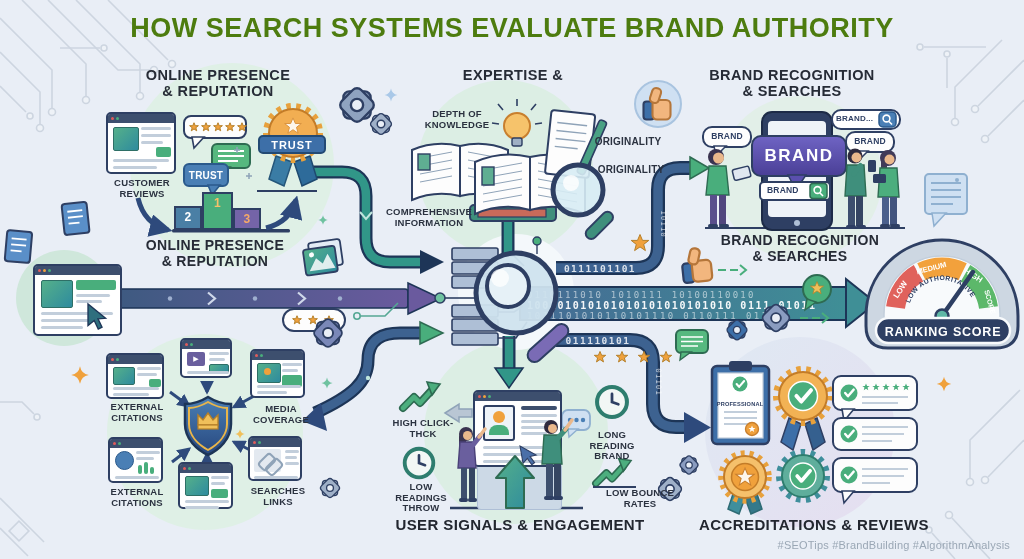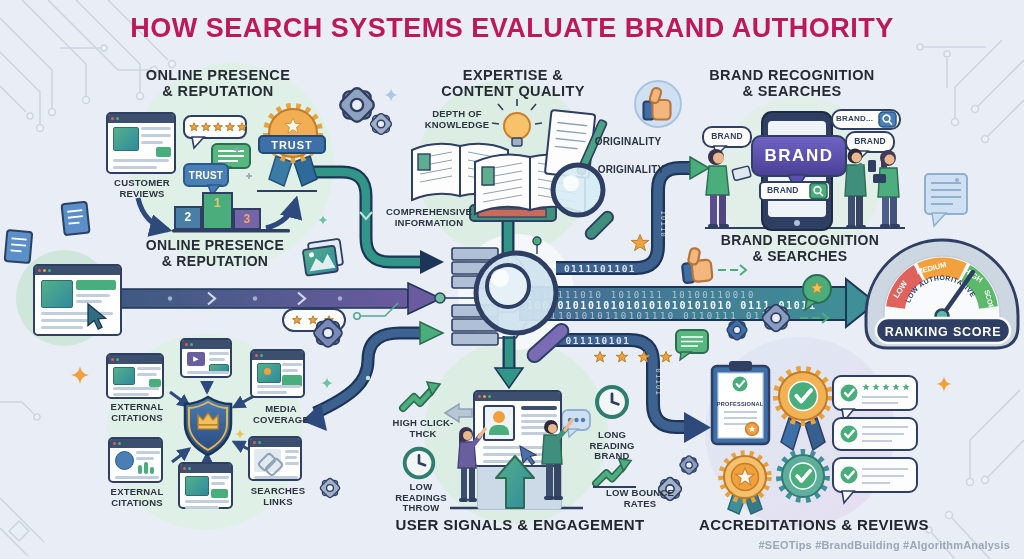--- a/index.html
+++ b/index.html
@@ -715,29 +715,28 @@
     <path d="M6,15 L22,15 L24,44 L4,44 Z" fill="#3f8f7c" stroke="#2e6b52" stroke-width="1.4"></path>
     <path d="M20,18 L28,9" stroke="#3f8f7c" stroke-width="5" stroke-linecap="round"></path>
     <path d="M27,10 L34,0" stroke="#eab88c" stroke-width="3.5" stroke-linecap="round"></path>
     <rect x="8" y="44" width="7" height="33" fill="#3d4f6e"></rect>
         <rect x="16" y="44" width="7" height="33" fill="#354562"></rect>
     <rect x="6" y="76" width="10" height="4" rx="2" fill="#2e3f63"></rect>
         <rect x="15" y="76" width="10" height="4" rx="2" fill="#2e3f63"></rect>
   </g>
 </svg>
 
-<div class="lbl" style="left:0;top:13px;width:1024px;font-size:27px;letter-spacing:.5px;color:#be185d">HOW SEARCH SYSTEMS EVALUATE BRAND AUTHORITY</div>
+<div class="lbl" style="left:0;top:13px;width:1024px;font-size:27px;letter-spacing:.5px;color:#4d7c0f">HOW SEARCH SYSTEMS EVALUATE BRAND AUTHORITY</div>
 
 <div class="lbl h1" style="left:108px;top:67px;width:220px">
   <div>ONLINE PRESENCE</div>
   <div>&amp; REPUTATION</div>
 </div>
 <div class="lbl h1" style="left:403px;top:67px;width:220px">
   <div>EXPERTISE &amp;</div>
-  <div>CONTENT QUALITY</div>
 </div>
 <div class="lbl h1" style="left:682px;top:67px;width:220px">
   <div>BRAND RECOGNITION</div>
   <div>&amp; SEARCHES</div>
 </div>
 
 <div class="lbl h2" style="left:105px;top:238px;width:220px">
   <div>ONLINE PRESENCE</div>
   <div>&amp; REPUTATION</div>
 </div>
@@ -771,15 +770,15 @@
 
 <div class="lbl small" style="left:390px;top:418px;width:66px">HIGH CLICK-THCK</div>
 <div class="lbl small" style="left:391px;top:482px;width:60px">LOW READINGS THROW</div>
 <div class="lbl small" style="left:582px;top:430px;width:60px">LONG READING BRAND</div>
 <div class="lbl small" style="left:596px;top:488px;width:88px">LOW BOUNCE RATES</div>
 <div class="lbl big" style="left:392px;top:517px;width:256px">USER SIGNALS &amp; ENGAGEMENT</div>
 
 <div class="lbl big" style="left:686px;top:517px;width:256px">ACCREDITATIONS &amp; REVIEWS</div>
 <div class="lbl" style="left:714px;top:401px;width:52px;font-size:5.6px;color:#2e3f63;letter-spacing:.2px">PROFESSIONAL</div>
 
-<div class="lbl" style="left:710px;top:539px;width:300px;font-size:11px;font-weight:700;color:#9aa7b5;text-align:right">#SEOTips #BrandBuilding #AlgorithmAnalysis</div>
+<div class="lbl" style="left:710px;top:539px;width:300px;font-size:11px;font-weight:400;color:#9aa7b5;text-align:right">#SEOTips #BrandBuilding #AlgorithmAnalysis</div>
 
 </div>
 
 </body></html>

